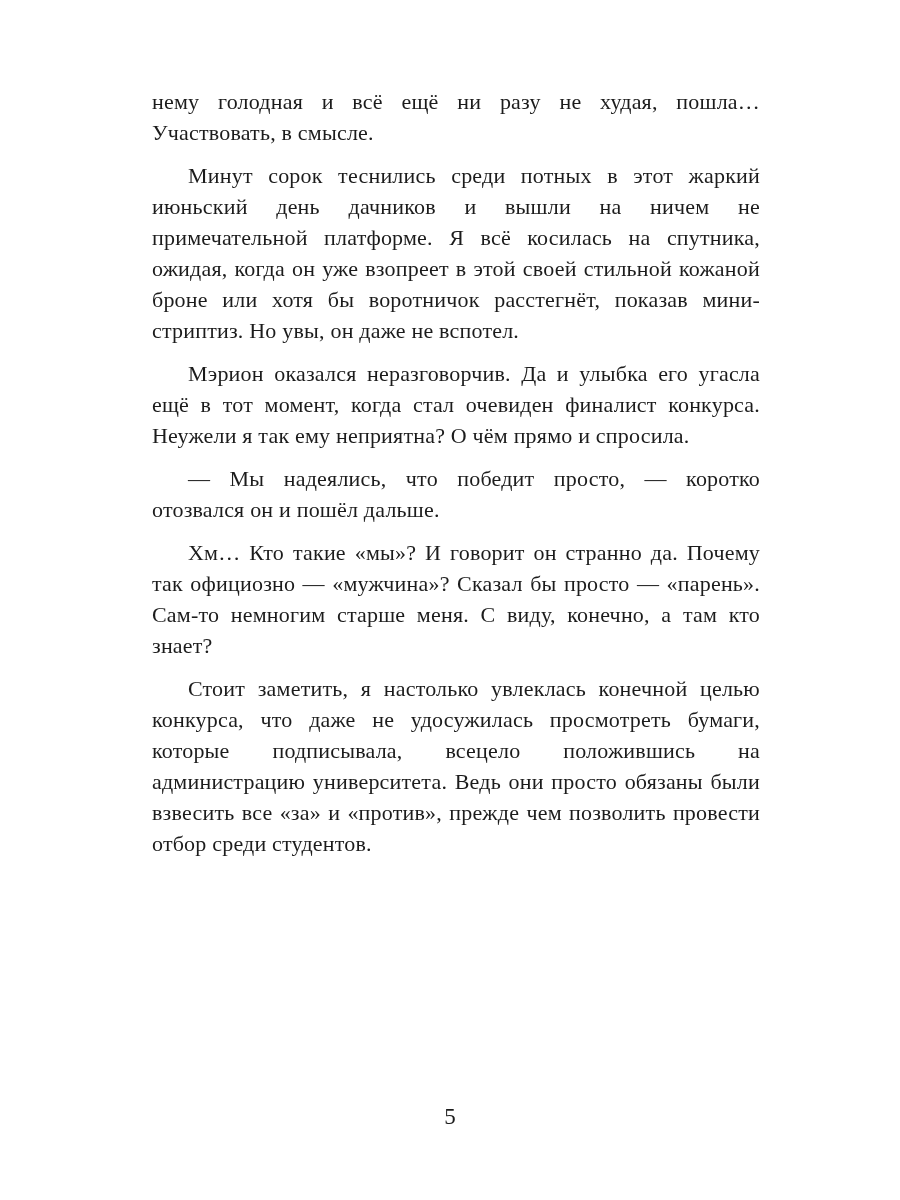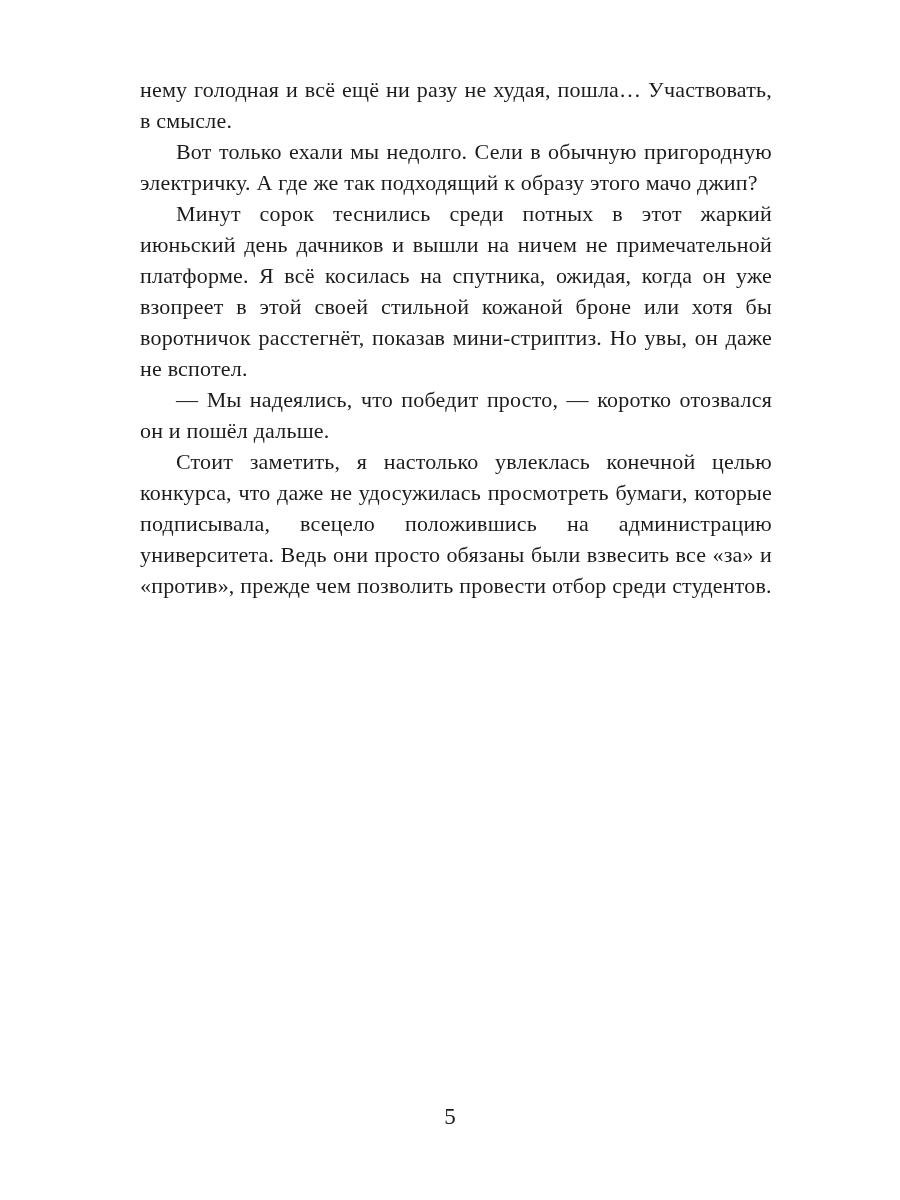--- a/index.html
+++ b/index.html
@@ -20,21 +20,21 @@
     position: absolute;
     left: 140px;
     top: 74px;
     width: 632px;
     font-size: 22px;
     line-height: 31px;
     text-align: justify;
     letter-spacing: 0.2px;
   }
   .text-block p {
-    margin: 0;
+    margin: 12px;
     padding: 0;
     text-indent: 36px;
   }
   .text-block p.continuation {
     text-indent: 0;
   }
   .page-number {
     position: absolute;
     left: 0;
     top: 1104px;
@@ -43,19 +43,20 @@
     font-size: 23px;
     color: #1c1c1c;
   }
 </style>
 </head>
 <body>
 
 <div class="page">
   <div class="text-block">
     <p class="continuation">нему голодная и всё ещё ни разу не худая, пошла… Участвовать, в смысле.</p>
-    <p>Вот только ехали мы недолго. Сели в обычную пригородную электричку. А где же так подходящий к образу этого мачо джип?</p>
     <p>Минут сорок теснились среди потных в этот жаркий июньский день дачников и вышли на ничем не примечательной платформе. Я всё косилась на спутника, ожидая, когда он уже взопреет в этой своей стильной кожаной броне или хотя бы воротничок расстегнёт, показав мини-стриптиз. Но увы, он даже не вспотел.</p>
+    <p>Мэрион оказался неразговорчив. Да и улыбка его угасла ещё в тот момент, когда стал очевиден финалист конкурса. Неужели я так ему неприятна? О чём прямо и спросила.</p>
     <p>— Мы надеялись, что победит просто, — коротко отозвался он и пошёл дальше.</p>
+    <p>Хм… Кто такие «мы»? И говорит он странно да. Почему так официозно — «мужчина»? Сказал бы просто — «парень». Сам-то немногим старше меня. С виду, конечно, а там кто знает?</p>
     <p>Стоит заметить, я настолько увлеклась конечной целью конкурса, что даже не удосужилась просмотреть бумаги, которые подписывала, всецело положившись на администрацию университета. Ведь они просто обязаны были взвесить все «за» и «против», прежде чем позволить провести отбор среди студентов.</p>
   </div>
   <div class="page-number">5</div>
 </div>
 
 </body></html>

